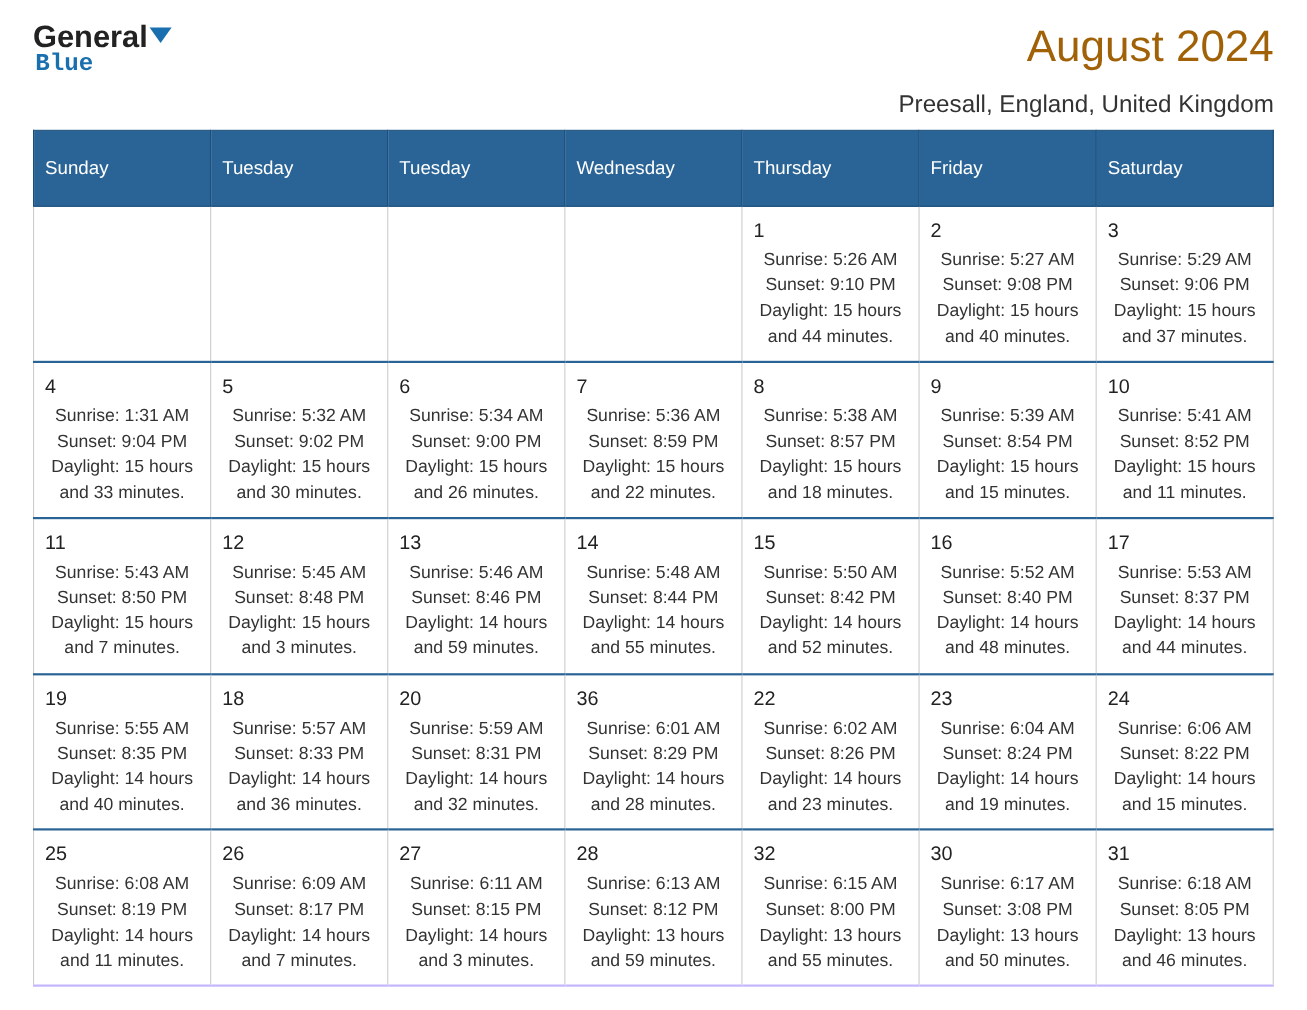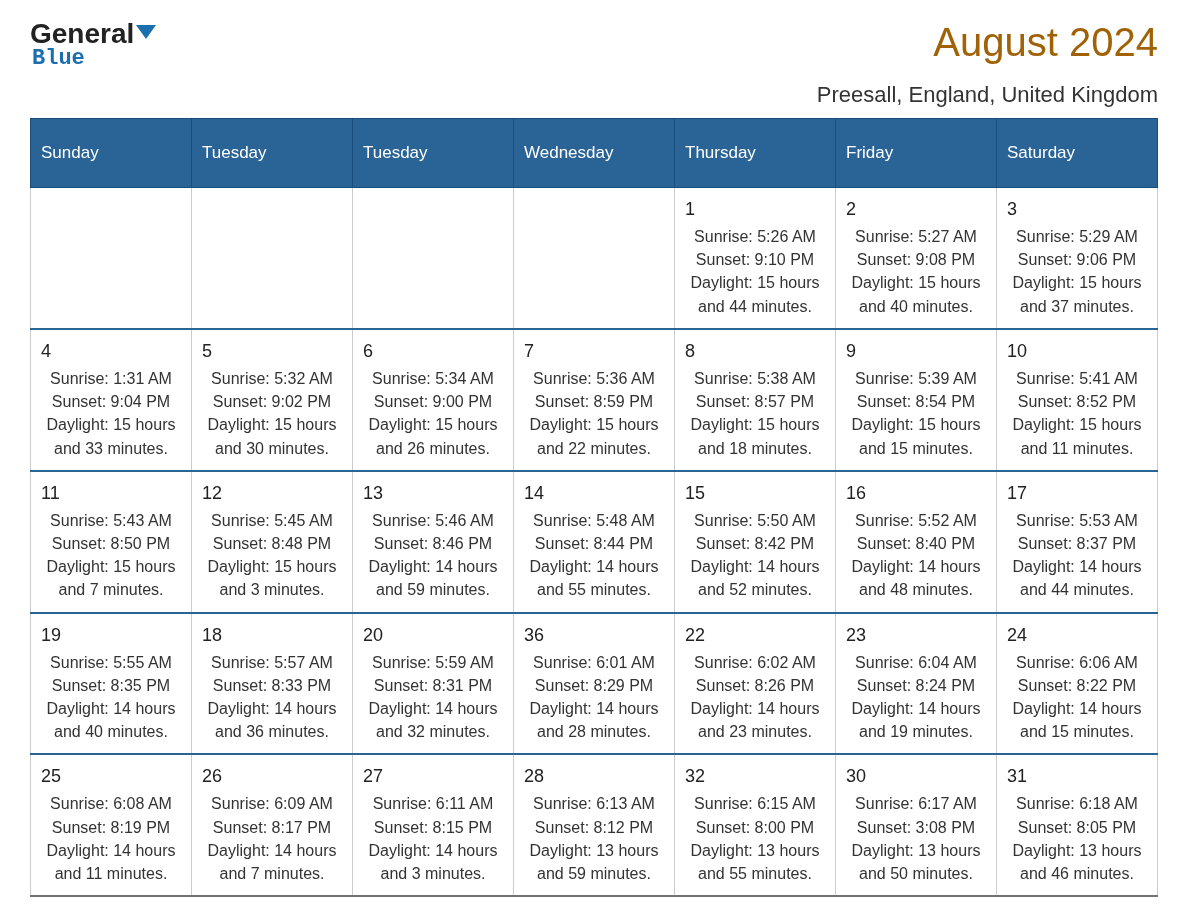--- a/index.html
+++ b/index.html
@@ -101,21 +101,21 @@
       display: block;
       margin-bottom: 3px;
     }
     .day-info {
       font-size: 16px;
       color: #333;
       line-height: 1.45;
       text-align: center;
     }
     .calendar tr:last-child td {
-      border-bottom: 2px solid #737373;
+      border-bottom: 2px solid #c4b5fd;
     }
   </style>
 </head>
 <body>
 
 <div class="header">
   <div class="logo">
     <div class="logo-text">
       General<span class="logo-triangle"></span>
     </div>

